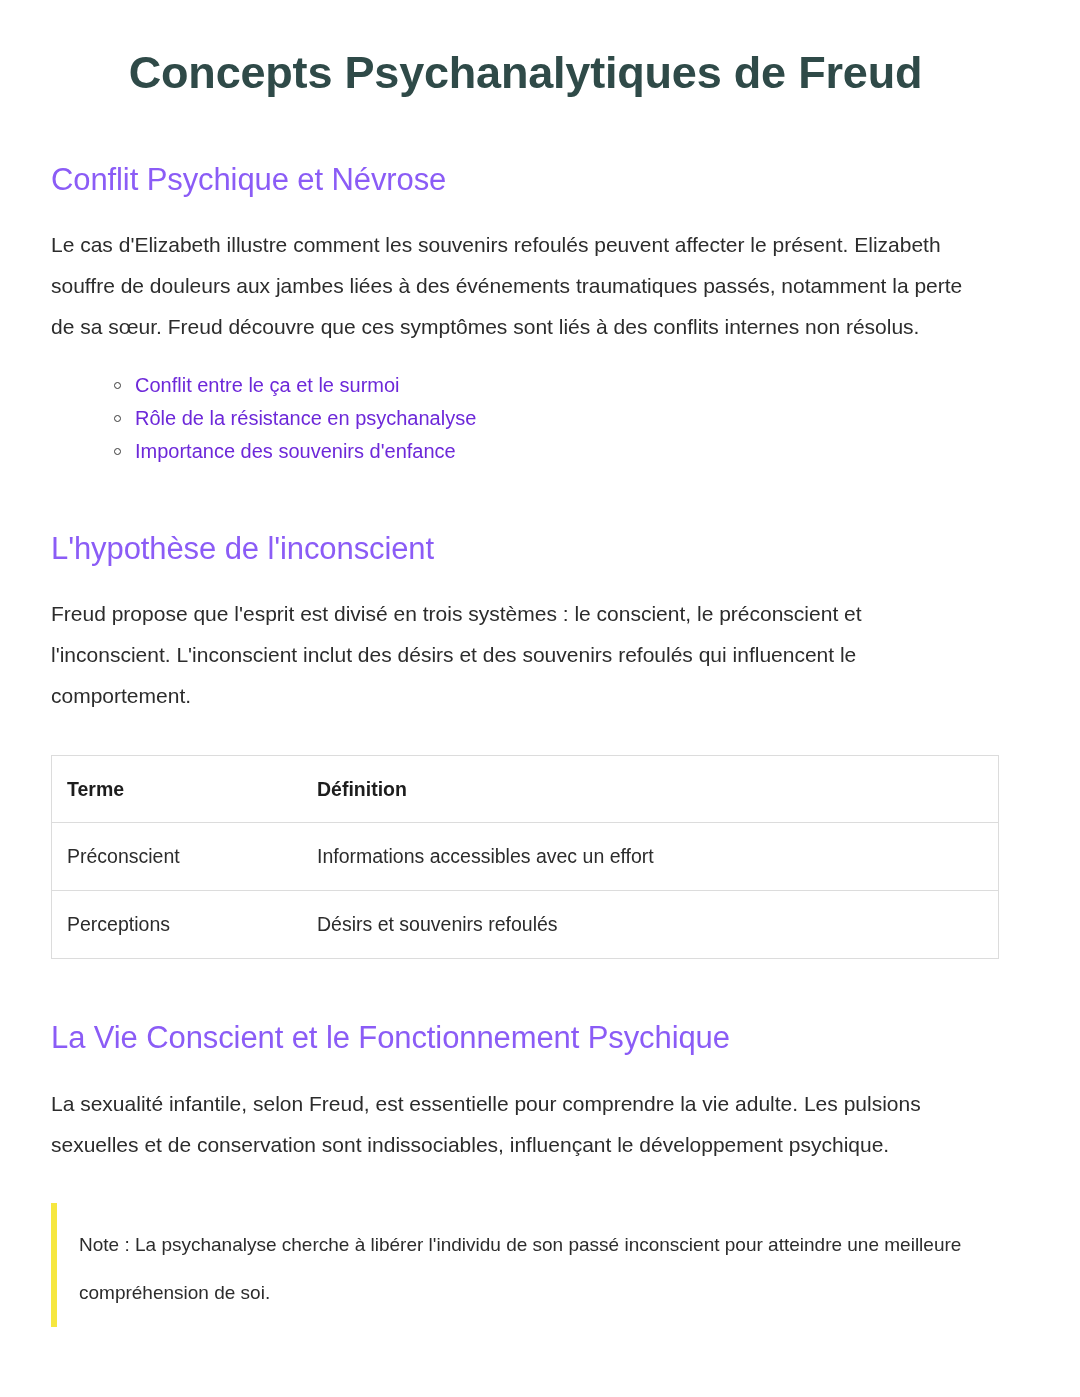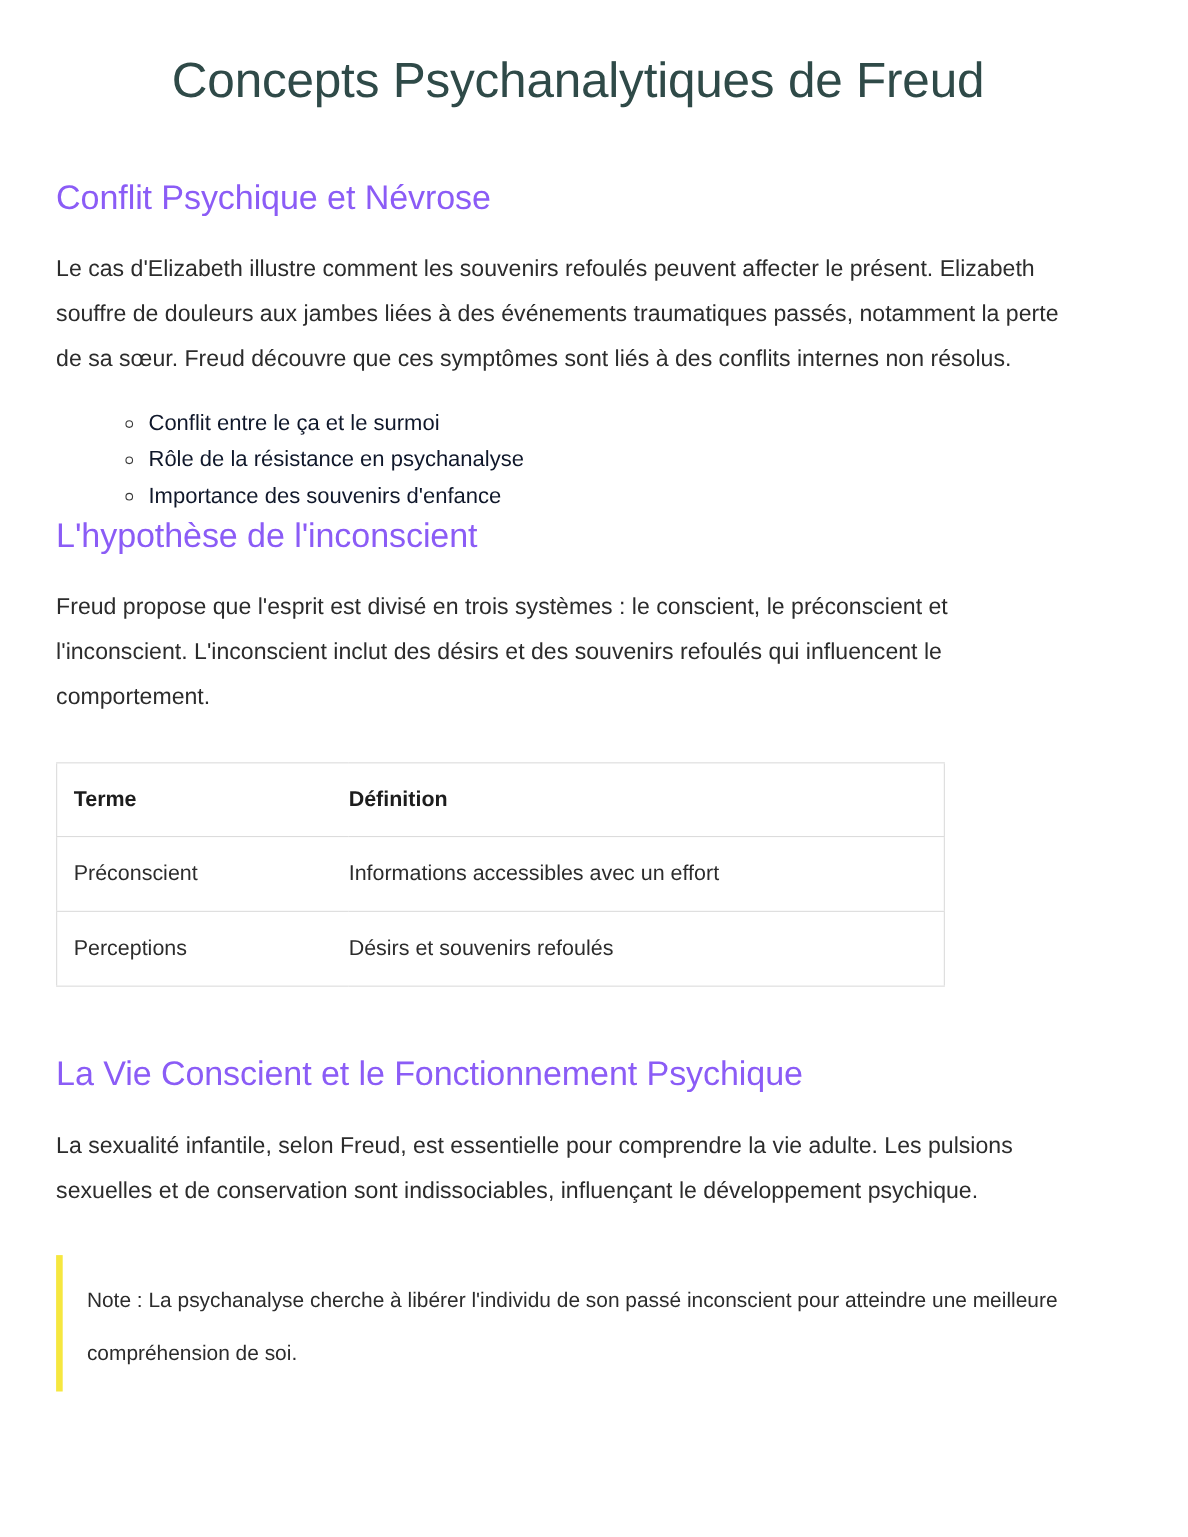--- a/index.html
+++ b/index.html
@@ -19,36 +19,36 @@
     box-sizing: border-box;
     width: 1080px;
     min-height: 1397px;
     padding: 46px 80px 0 51px;
   }
   .doc-title {
     margin: 0 0 0 0;
     padding: 0;
     font-size: 45px;
     line-height: 1.18;
-    font-weight: 400;
+    font-weight: 700;
     color: #2f4a48;
     text-align: center;
     letter-spacing: -0.2px;
   }
   .section-heading {
     margin: 0;
     padding: 0;
     font-size: 31px;
     line-height: 1.2;
     font-weight: 400;
     color: #8b5cf6;
     letter-spacing: -0.1px;
   }
   .sec-1-heading { margin-top: 62px; }
-  .sec-2-heading { }
+  .sec-2-heading { margin-top: 62px; }
   .sec-3-heading { margin-top: 60px; }
 
   .body-par {
     margin: 0;
     padding: 0;
     font-size: 21px;
     line-height: 41px;
     color: #2c2c2c;
     max-width: 930px;
     font-weight: 400;
@@ -57,39 +57,39 @@
 
   ul.bullets {
     margin: 22px 0 0 0;
     padding: 0 0 0 63px;
     list-style: none;
   }
   ul.bullets li {
     position: relative;
     font-size: 20px;
     line-height: 33px;
-    color: #0f172a;
+    color: #6d28d9;
     padding-left: 21px;
   }
   ul.bullets li::before {
     content: "";
     position: absolute;
     left: 0;
     top: 13px;
     width: 7px;
     height: 7px;
     border: 1.4px solid #3a3a3a;
     border-radius: 50%;
     box-sizing: border-box;
   }
 
   table.data-table {
     margin-top: 39px;
     border-collapse: collapse;
-    width: 808px;
+    width: 948px;
     table-layout: fixed;
     border: 1px solid #dcdcdc;
   }
   table.data-table th,
   table.data-table td {
     border: 1px solid #dcdcdc;
     border-left: none;
     border-right: none;
     text-align: left;
     vertical-align: middle;

